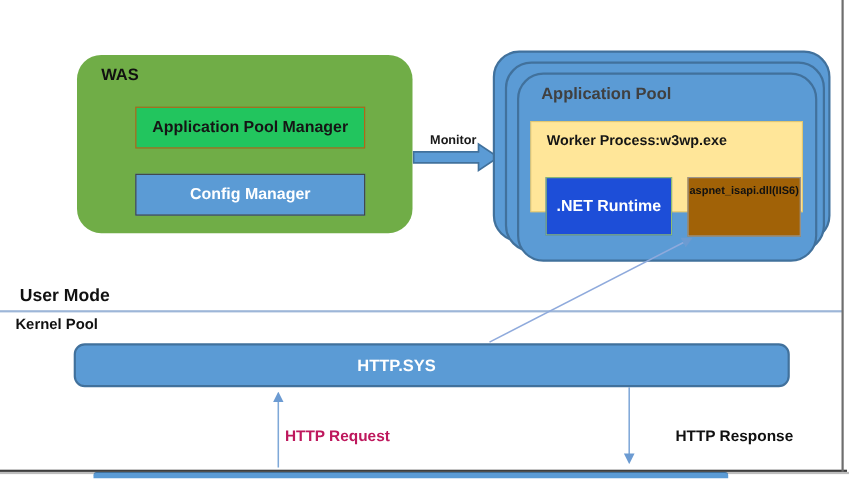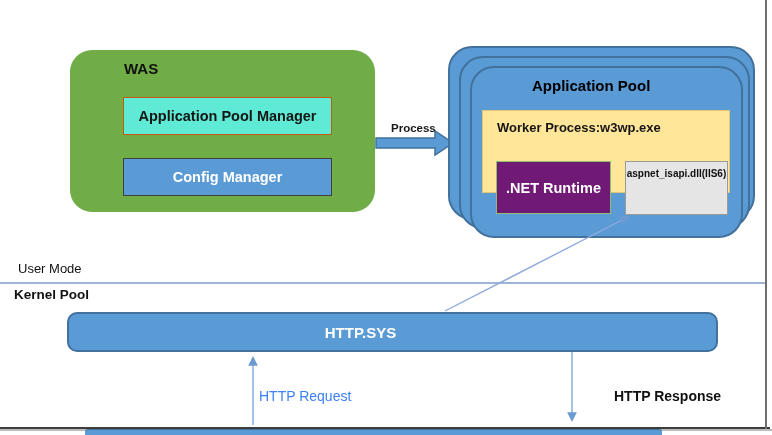--- a/index.html
+++ b/index.html
@@ -7,60 +7,60 @@
     position:relative;width:772px;height:435px;background:#ffffff;
     font-family:"Liberation Sans","DejaVu Sans",sans-serif;overflow:hidden;
   }
   .abs{position:absolute;}
 
   
   .title{left:10px;top:5px;font-size:21px;font-weight:800;color:#111;letter-spacing:.5px;}
 
   
   .was-box{left:70px;top:50px;width:305px;height:162px;background:#70AD47;border-radius:22px;}
-  .was-label{left:22px;top:10px;font-size:15px;font-weight:600;color:#101010;margin-left:32px;}
+  .was-label{left:22px;top:10px;font-size:15px;font-weight:600;color:#101010;}
   .inner-btn{left:53px;width:207px;height:36px;display:flex;align-items:center;justify-content:center;
     font-size:14.5px;font-weight:600;}
-  .apm{top:47px;background:#5eead4;border:1px solid #c55a11;color:#151515;text-align:center;}
+  .apm{top:47px;background:#22c55e;border:1px solid #c55a11;color:#151515;text-align:center;}
   .cfg{top:108px;background:#5B9BD5;border:1px solid #404040;color:#ffffff;}
 
   
   .monitor-svg{left:375px;top:126px;width:80px;height:34px;}
   .monitor-label{left:391px;top:122px;font-size:11.5px;font-weight:600;color:#1a1a1a;}
 
   
   .card{background:#5B9BD5;border:2px solid #41719C;border-radius:24px;box-sizing:border-box;}
   .card-back{left:448px;top:46px;width:307px;height:174px;}
   .card-mid{left:459px;top:56px;width:291px;height:173px;}
   .card-front{left:470px;top:66px;width:273px;height:172px;}
-  .pool-label{left:20px;top:9px;font-size:15px;font-weight:600;color:#000000;margin-left:40px;}
+  .pool-label{left:20px;top:9px;font-size:15px;font-weight:600;color:#404040;}
 
   .worker-box{left:10px;top:42px;width:248px;height:83px;background:#FFE699;
     border:1px solid rgba(170,140,40,.35);box-sizing:border-box;}
   .worker-label{left:14px;top:9px;font-size:13px;font-weight:600;color:#151515;}
-  .runtime-box{left:13px;top:50px;width:115px;height:53px;background:#701a75;border:1px solid #8fbe70;
+  .runtime-box{left:13px;top:50px;width:115px;height:53px;background:#1d4ed8;border:1px solid #8fbe70;
     box-sizing:border-box;display:flex;align-items:center;justify-content:center;
     color:#ffffff;font-size:14.5px;font-weight:600;}
-  .isapi-box{left:142px;top:50px;width:103px;height:54px;background:#e5e5e5;border:1px solid #9a9a9a;
+  .isapi-box{left:142px;top:50px;width:103px;height:54px;background:#a16207;border:1px solid #9a9a9a;
     box-sizing:border-box;text-align:center;color:#111;font-size:10px;font-weight:600;
     line-height:15px;padding-top:4px;}
 
   
-  .user-mode{left:18px;top:261px;font-size:13px;font-weight:400;color:#111;text-align:right;}
+  .user-mode{left:18px;top:261px;font-size:16px;font-weight:700;color:#111;text-align:right;}
   .kernel-mode{left:14px;top:287px;font-size:13.5px;font-weight:600;color:#111;}
   .mode-divider{left:0;top:282px;width:766px;height:1.5px;background:#9DB6D8;}
 
   
   .httpsys{left:67px;top:312px;width:651px;height:40px;background:#5B9BD5;border:2px solid #41719C;
     border-radius:10px;box-sizing:border-box;display:flex;align-items:center;justify-content:center;
     padding-right:64px;}
   .httpsys span{color:#fff;font-size:15px;font-weight:600;}
 
   
-  .req-label{left:259px;top:388px;font-size:14px;font-weight:400;color:#3b82f6;}
+  .req-label{left:259px;top:388px;font-size:14px;font-weight:700;color:#be185d;}
   .resp-label{left:578px;top:388px;font-size:14px;font-weight:600;color:#111;padding-left:36px;}
 
   
   .connectors{left:0;top:0;width:772px;height:435px;pointer-events:none;z-index:6;}
 
   
   .bottom-shadow{left:0;top:429px;width:772px;height:2px;background:#bdbdbd;}
   .bottom-bar{left:85px;top:429px;width:577px;height:6px;background:#5B9BD5;border-top:1px solid #41719C;
     border-radius:3px 3px 0 0;}
   .frame-bottom{left:0;top:427px;width:770px;height:2px;background:#3d3d3d;}
@@ -74,21 +74,21 @@
 
   <div class="abs was-box">
     <div class="abs was-label">WAS</div>
     <div class="abs inner-btn apm">Application Pool Manager</div>
     <div class="abs inner-btn cfg">Config Manager</div>
   </div>
 
   <svg class="abs monitor-svg" viewBox="0 0 80 34">
     <polygon points="1,12 60,12 60,5 78,17 60,29 60,22 1,22" fill="#5B9BD5" stroke="#41719C" stroke-width="1.5"></polygon>
   </svg>
-  <div class="abs monitor-label">Process</div>
+  <div class="abs monitor-label">Monitor</div>
 
   <div class="abs card card-back"></div>
   <div class="abs card card-mid"></div>
   <div class="abs card card-front">
     <div class="abs pool-label">Application Pool</div>
     <div class="abs worker-box">
       <div class="abs worker-label">Worker Process:w3wp.exe</div>
       <div class="abs runtime-box">
         <span>.NET Runtime</span>
       </div>

